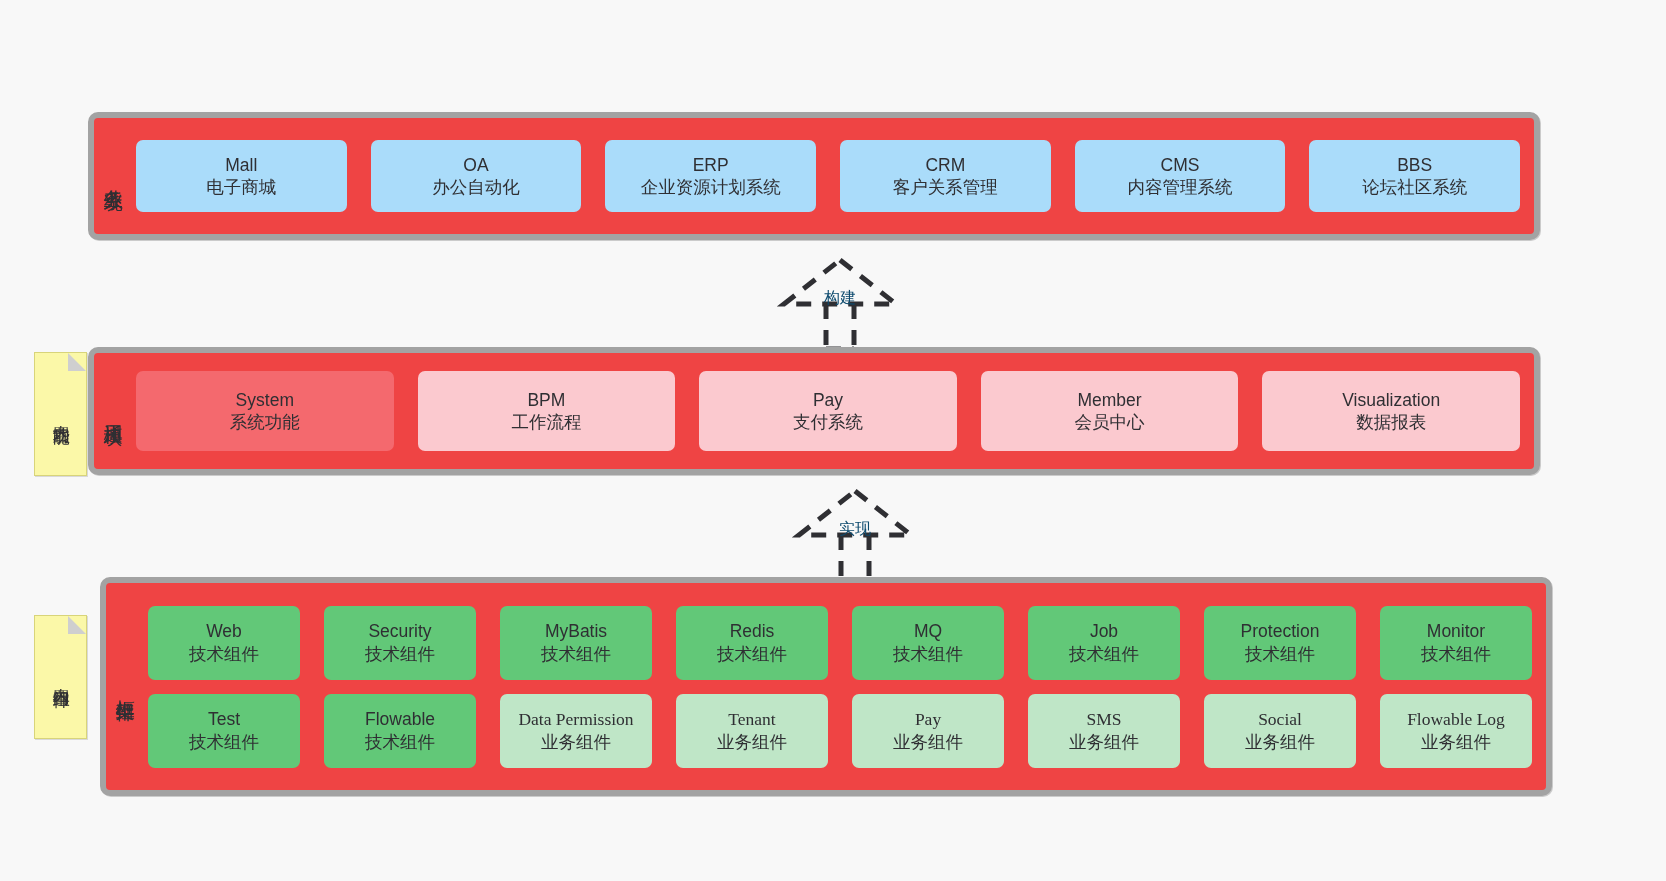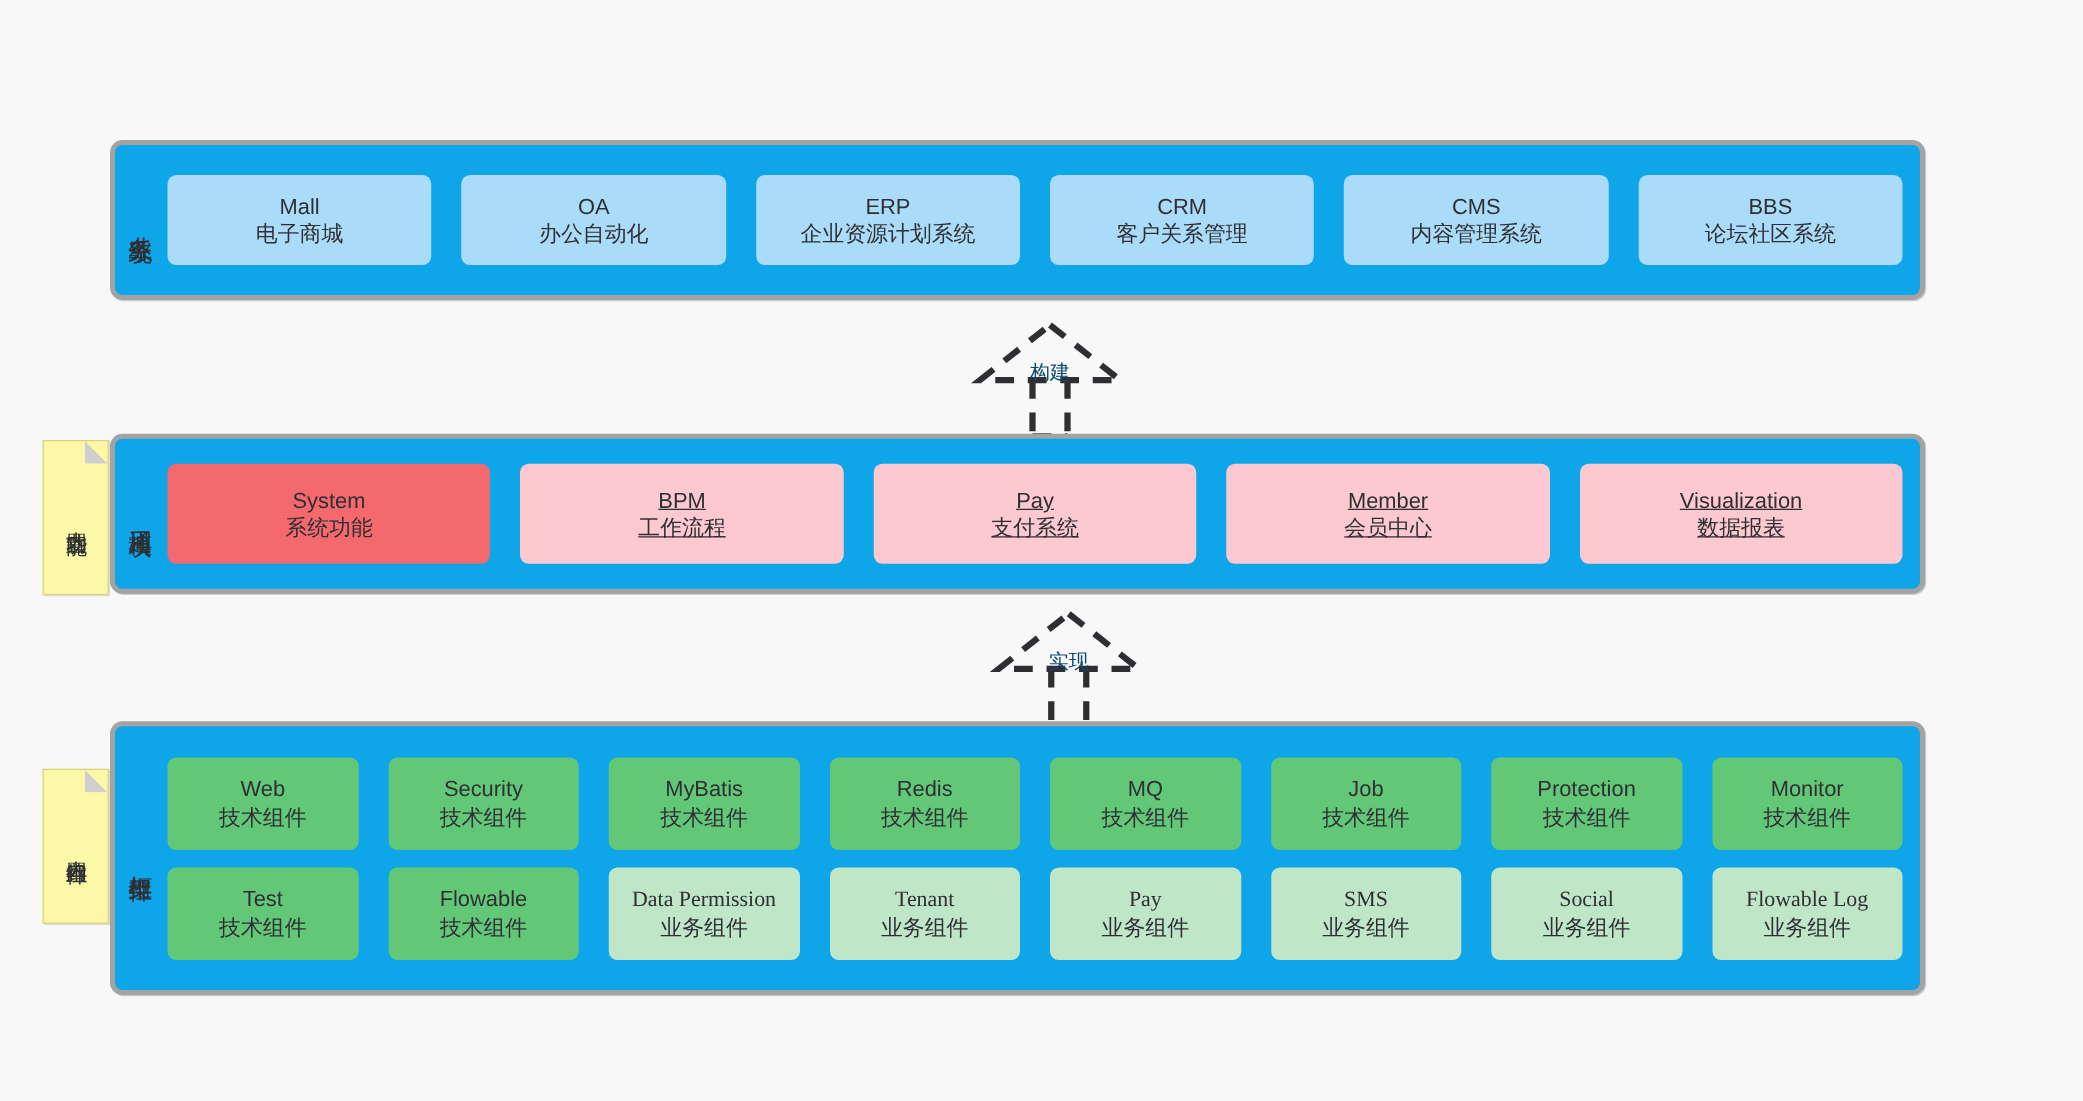--- a/index.html
+++ b/index.html
@@ -18,22 +18,22 @@
 
   .canvas {
     position: absolute;
     inset: 0;
   }
 
   
   .layer {
     position: absolute;
     box-sizing: border-box;
-    background: #0ea5e9;
-    border: 4px solid #a3a3a3;
+    background: #ef4444;
+    border: 6px solid #a3a3a3;
     border-radius: 10px;
     display: flex;
     flex-direction: row;
     align-items: stretch;
     box-shadow: 1px 1px 0 rgba(0,0,0,0.18);
   }
 
   .layer-title {
     flex: 0 0 auto;
     width: 38px;
@@ -81,28 +81,28 @@
     color: #2f2f33;
     padding: 2px 4px;
     box-sizing: border-box;
   }
   .node .t1 { white-space: nowrap; }
   .node .t2 { white-space: nowrap; }
   .node.wrap .t1 { white-space: normal; }
 
   .node.blue        { background: #aadcfa; }
   .node.red-strong  { background: #f4696e; }
-  .node.red-soft    { background: #fbc9cf; text-decoration: underline; }
+  .node.red-soft    { background: #fbc9cf; }
   .node.green-strong{ background: #62c878; }
   .node.green-soft  { background: #bfe6c7; font-family: Liberation Serif, serif; }
 
   
   #layer-business  { left: 88px;  top: 112px; width: 1452px; height: 128px; }
   #layer-common    { left: 88px;  top: 347px; width: 1452px; height: 128px; align-items: center; }
-  #layer-framework { left: 88px;  top: 577px; width: 1452px; height: 219px; }
+  #layer-framework { left: 100px;  top: 577px; width: 1452px; height: 219px; }
 
   #layer-business  .node { height: 72px; }
   #layer-common    .node { height: 80px; }
   #layer-framework .node { height: 74px; }
 
   
   .note {
     position: absolute;
     width: 53px;
     background: #fbf8a8;

